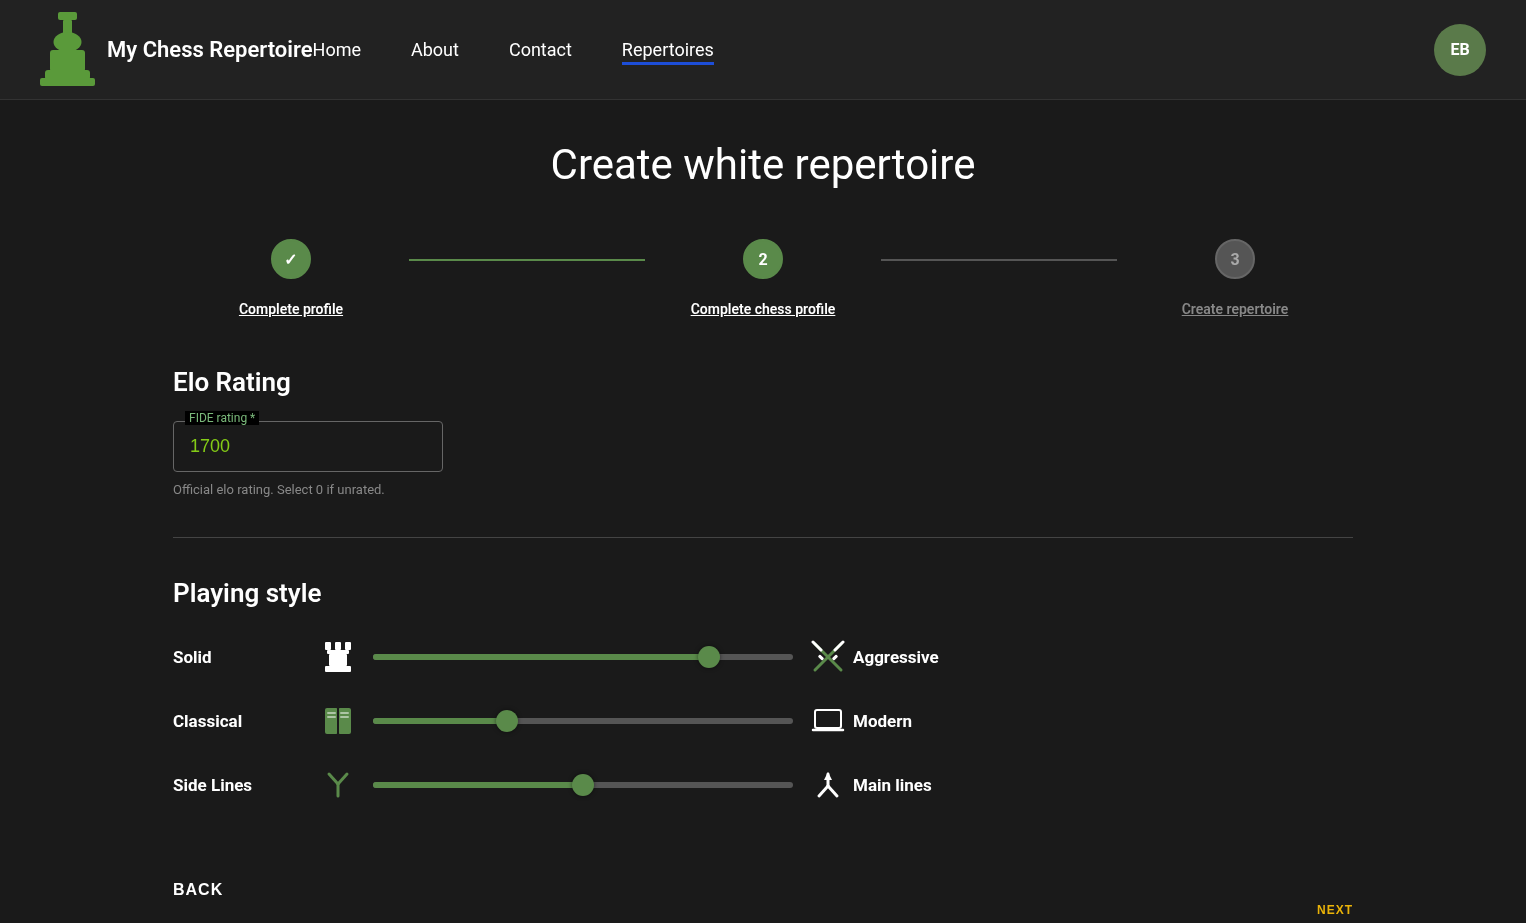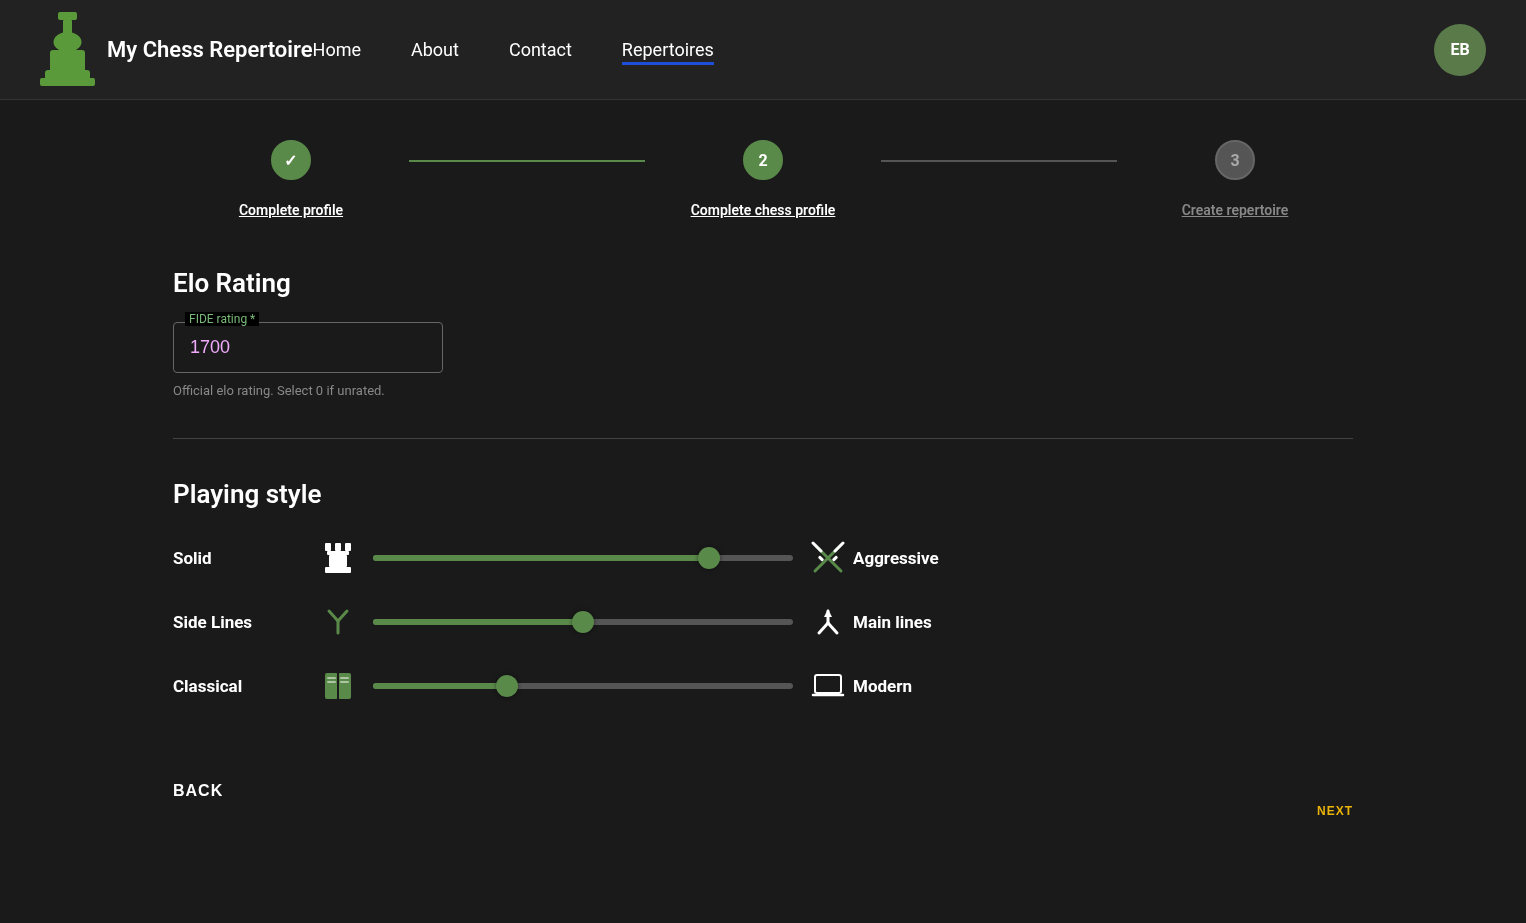--- a/index.html
+++ b/index.html
@@ -176,21 +176,21 @@
       font-size: 12px;
       color: #7ab87a;
     }
     .fide-input {
       width: 100%;
       background: transparent;
       border: 1.5px solid #666;
       border-radius: 4px;
       padding: 14px 16px;
       font-size: 18px;
-      color: #f0abfc;
+      color: #84cc16;
       outline: none;
     }
     .fide-hint {
       font-size: 13px;
       color: #888;
       margin-top: 6px;
     }
 
     .divider {
       border: none;
@@ -322,20 +322,21 @@
     <a class="nav-link active">Repertoires</a>
   </div>
 
   <div class="nav-right">
     <div class="avatar">EB</div>
   </div>
 </nav>
 
 <div class="main-content">
 
+  <h1 class="page-title">Create white repertoire</h1>
 
   <div class="stepper">
     <div class="step">
       <div class="step-circle completed">✓</div>
       <span class="step-label">Complete profile</span>
     </div>
     <div class="stepper-line"></div>
     <div class="step">
       <div class="step-circle active">2</div>
       <span class="step-label">Complete chess profile</span>
@@ -383,46 +384,20 @@
         <svg width="34" height="34" viewBox="0 0 34 34" fill="none">
           <line x1="4" y1="4" x2="30" y2="30" stroke="#5a8a4a" stroke-width="3" stroke-linecap="round"></line>
           <line x1="30" y1="4" x2="4" y2="30" stroke="#5a8a4a" stroke-width="3" stroke-linecap="round"></line>
           <line x1="2" y1="2" x2="10" y2="10" stroke="#fff" stroke-width="3" stroke-linecap="round"></line>
           <line x1="32" y1="2" x2="24" y2="10" stroke="#fff" stroke-width="3" stroke-linecap="round"></line>
           <rect x="7" y="16" width="6" height="3" rx="1" fill="#fff" transform="rotate(45 10 17.5)"></rect>
           <rect x="21" y="16" width="6" height="3" rx="1" fill="#fff" transform="rotate(-45 24 17.5)"></rect>
         </svg>
       </div>
       <div class="slider-right-label">Aggressive</div>
-    </div>
-
-    <div class="slider-row">
-      <div class="slider-left-label">Side Lines</div>
-      <div class="slider-left-icon svg-icon">
-        <svg width="34" height="34" viewBox="0 0 34 34" fill="none">
-          <line x1="17" y1="28" x2="17" y2="16" stroke="#5a8a4a" stroke-width="3" stroke-linecap="round"></line>
-          <line x1="17" y1="16" x2="8" y2="6" stroke="#5a8a4a" stroke-width="3" stroke-linecap="round"></line>
-          <line x1="17" y1="16" x2="26" y2="6" stroke="#5a8a4a" stroke-width="3" stroke-linecap="round"></line>
-        </svg>
-      </div>
-      <div class="slider-container">
-        <div class="slider-track">
-          <div class="slider-fill" style="width:50%"></div>
-          <div class="slider-thumb" style="left:calc(50% - 11px)"></div>
-        </div>
-      </div>
-      <div class="slider-right-icon svg-icon">
-        <svg width="34" height="34" viewBox="0 0 34 34" fill="none">
-          <line x1="17" y1="6" x2="17" y2="18" stroke="#fff" stroke-width="3" stroke-linecap="round"></line>
-          <line x1="8" y1="28" x2="17" y2="18" stroke="#fff" stroke-width="3" stroke-linecap="round"></line>
-          <line x1="26" y1="28" x2="17" y2="18" stroke="#fff" stroke-width="3" stroke-linecap="round"></line>
-          <polygon points="17,4 13,12 21,12" fill="#fff"></polygon>
-        </svg>
-      </div>
-      <div class="slider-right-label">Main lines</div>
     </div>
 
     <div class="slider-row">
       <div class="slider-left-label">Classical</div>
       <div class="slider-left-icon svg-icon">
         <svg width="34" height="34" viewBox="0 0 34 34" fill="none">
           <rect x="4" y="4" width="13" height="26" rx="2" fill="#5a8a4a"></rect>
           <rect x="17" y="4" width="13" height="26" rx="2" fill="#5a8a4a"></rect>
           <line x1="17" y1="4" x2="17" y2="30" stroke="#1a1a1a" stroke-width="2"></line>
           <rect x="6" y="8" width="9" height="2" rx="1" fill="#fff" opacity="0.5"></rect>
@@ -439,20 +414,46 @@
       </div>
       <div class="slider-right-icon svg-icon">
         <svg width="34" height="34" viewBox="0 0 34 34" fill="none">
           <rect x="4" y="6" width="26" height="18" rx="2" stroke="#fff" stroke-width="2" fill="none"></rect>
           <line x1="2" y1="26" x2="32" y2="26" stroke="#fff" stroke-width="2.5" stroke-linecap="round"></line>
         </svg>
       </div>
       <div class="slider-right-label">Modern</div>
     </div>
 
+    <div class="slider-row">
+      <div class="slider-left-label">Side Lines</div>
+      <div class="slider-left-icon svg-icon">
+        <svg width="34" height="34" viewBox="0 0 34 34" fill="none">
+          <line x1="17" y1="28" x2="17" y2="16" stroke="#5a8a4a" stroke-width="3" stroke-linecap="round"></line>
+          <line x1="17" y1="16" x2="8" y2="6" stroke="#5a8a4a" stroke-width="3" stroke-linecap="round"></line>
+          <line x1="17" y1="16" x2="26" y2="6" stroke="#5a8a4a" stroke-width="3" stroke-linecap="round"></line>
+        </svg>
+      </div>
+      <div class="slider-container">
+        <div class="slider-track">
+          <div class="slider-fill" style="width:50%"></div>
+          <div class="slider-thumb" style="left:calc(50% - 11px)"></div>
+        </div>
+      </div>
+      <div class="slider-right-icon svg-icon">
+        <svg width="34" height="34" viewBox="0 0 34 34" fill="none">
+          <line x1="17" y1="6" x2="17" y2="18" stroke="#fff" stroke-width="3" stroke-linecap="round"></line>
+          <line x1="8" y1="28" x2="17" y2="18" stroke="#fff" stroke-width="3" stroke-linecap="round"></line>
+          <line x1="26" y1="28" x2="17" y2="18" stroke="#fff" stroke-width="3" stroke-linecap="round"></line>
+          <polygon points="17,4 13,12 21,12" fill="#fff"></polygon>
+        </svg>
+      </div>
+      <div class="slider-right-label">Main lines</div>
+    </div>
+
   </div>
 
   <div class="buttons-row">
     <button class="btn-back">BACK</button>
     <button class="btn-next">NEXT</button>
   </div>
 
 </div>
 
 </body></html>

